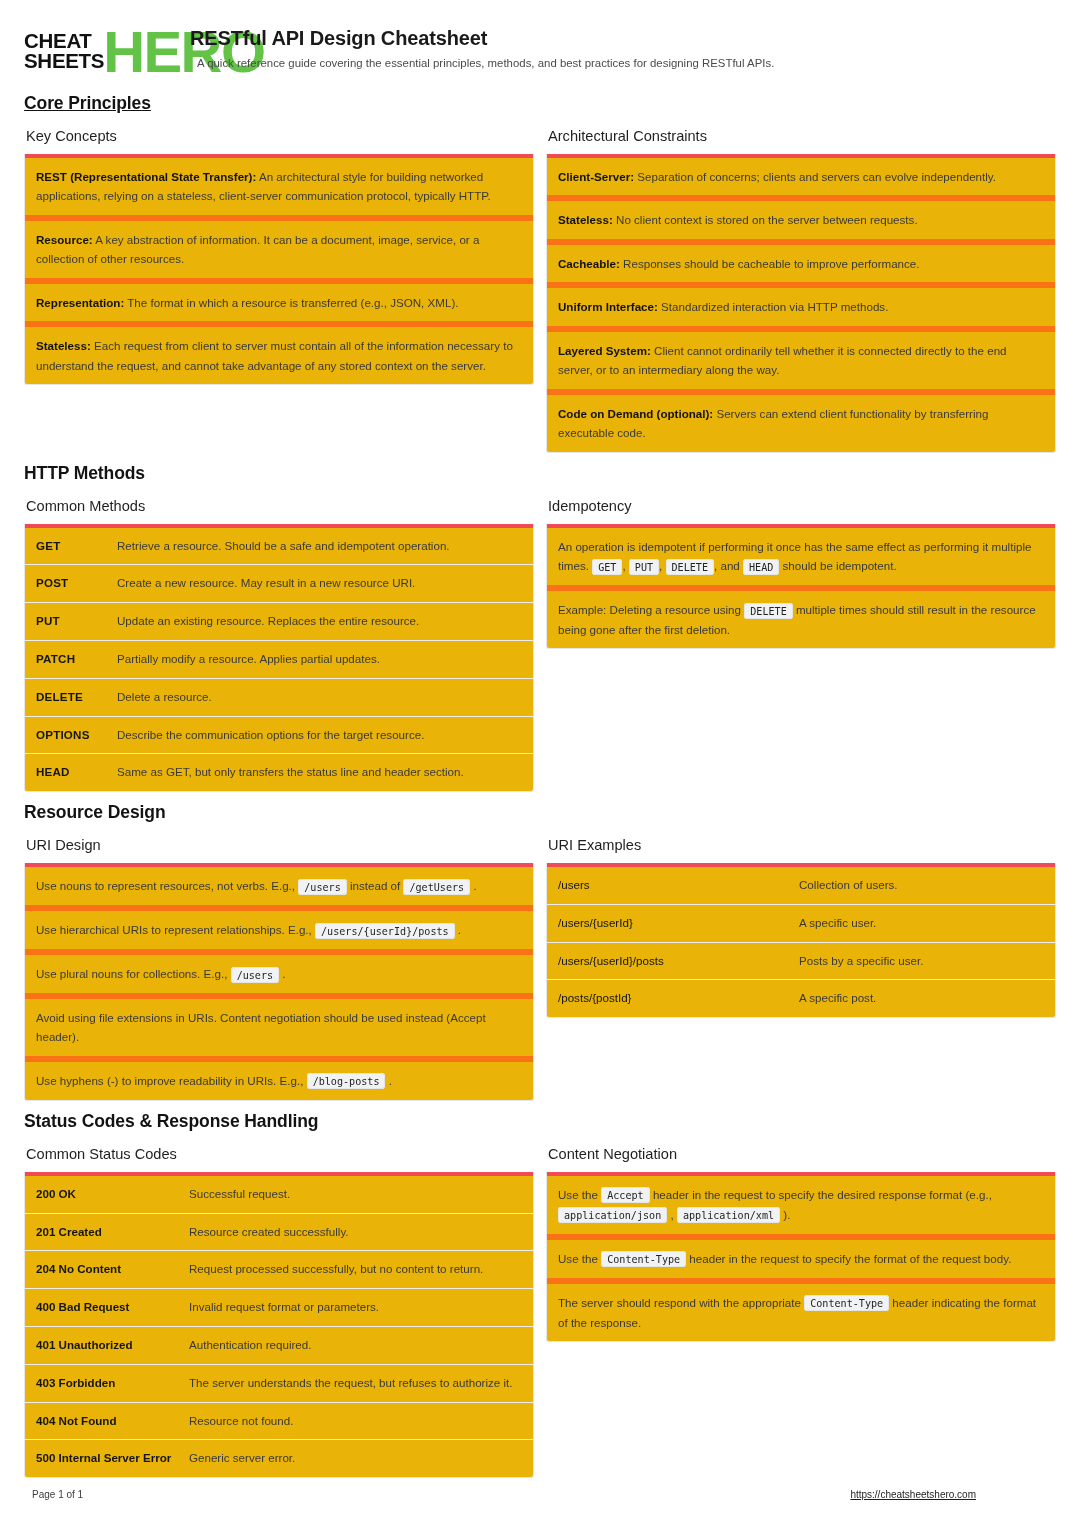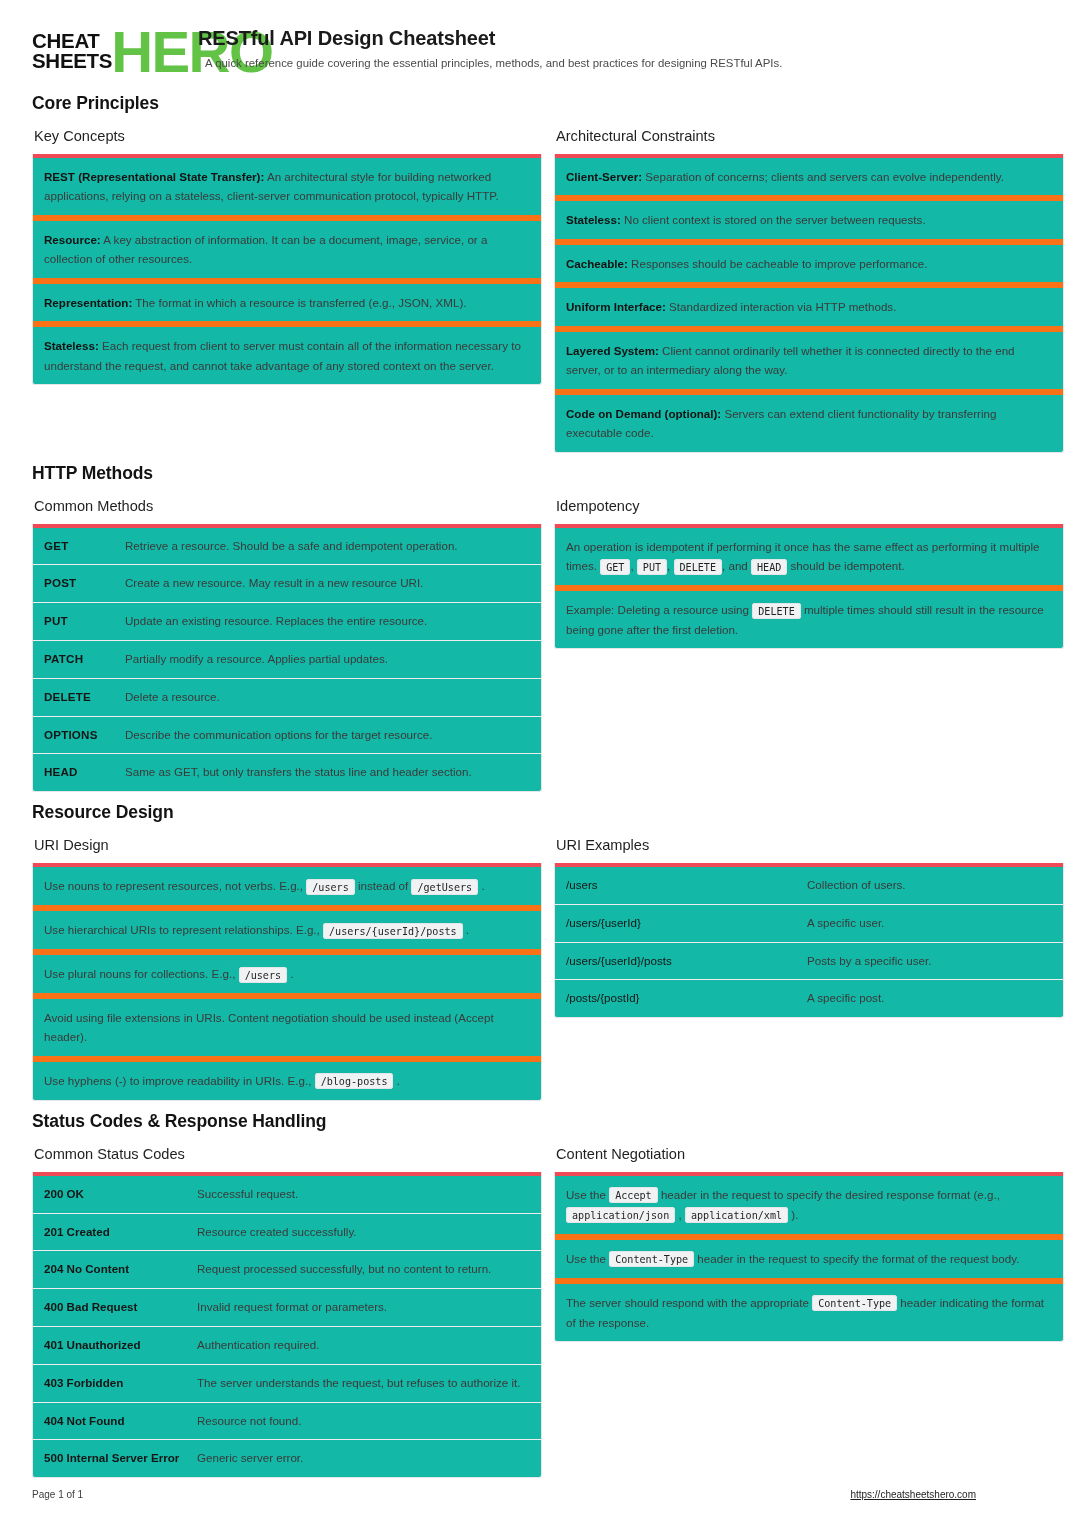--- a/index.html
+++ b/index.html
@@ -8,21 +8,21 @@
     width: 1080px;
     min-height: 1526px;
     background: #ffffff;
     font-family: "Liberation Sans", sans-serif;
     color: #222222;
     position: relative;
   }
   .page {
     width: 1008px;
     min-height: 1526px;
-    padding: 24px 24px 0 32px;
+    padding: 24px 24px 0 24px;
     position: relative;
   }
 
   
   .header {
     display: flex;
     align-items: flex-start;
     gap: 18px;
     margin-bottom: 16px;
   }
@@ -69,41 +69,41 @@
   }
 
   
   .section-title {
     font-size: 17.5px;
     font-weight: 700;
     color: #131313;
     margin: 10px 0 14px 0;
     letter-spacing: -0.1px;
   }
-  .section-title.tight { margin-top: 4px; }
+  .section-title.tight { margin-top: 4px; text-decoration: underline; }
 
   .cols {
     display: flex;
     gap: 12px;
     align-items: flex-start;
   }
   .col { width: 510px; flex: 0 0 510px; }
 
   .card-title {
     font-size: 14.6px;
     font-weight: 400;
     color: #1f1f1f;
     margin: 0 0 10px 2px;
   }
 
   .panel {
     border: 1px solid #e6e6e6;
     border-top: none;
     border-radius: 0 0 3px 3px;
-    background: #14b8a6;
+    background: #eab308;
     overflow: hidden;
   }
   .panel::before {
     content: "";
     display: block;
     height: 4px;
     background: #ef4a55;
   }
   .row {
     border-top: 6px solid #f97316;

